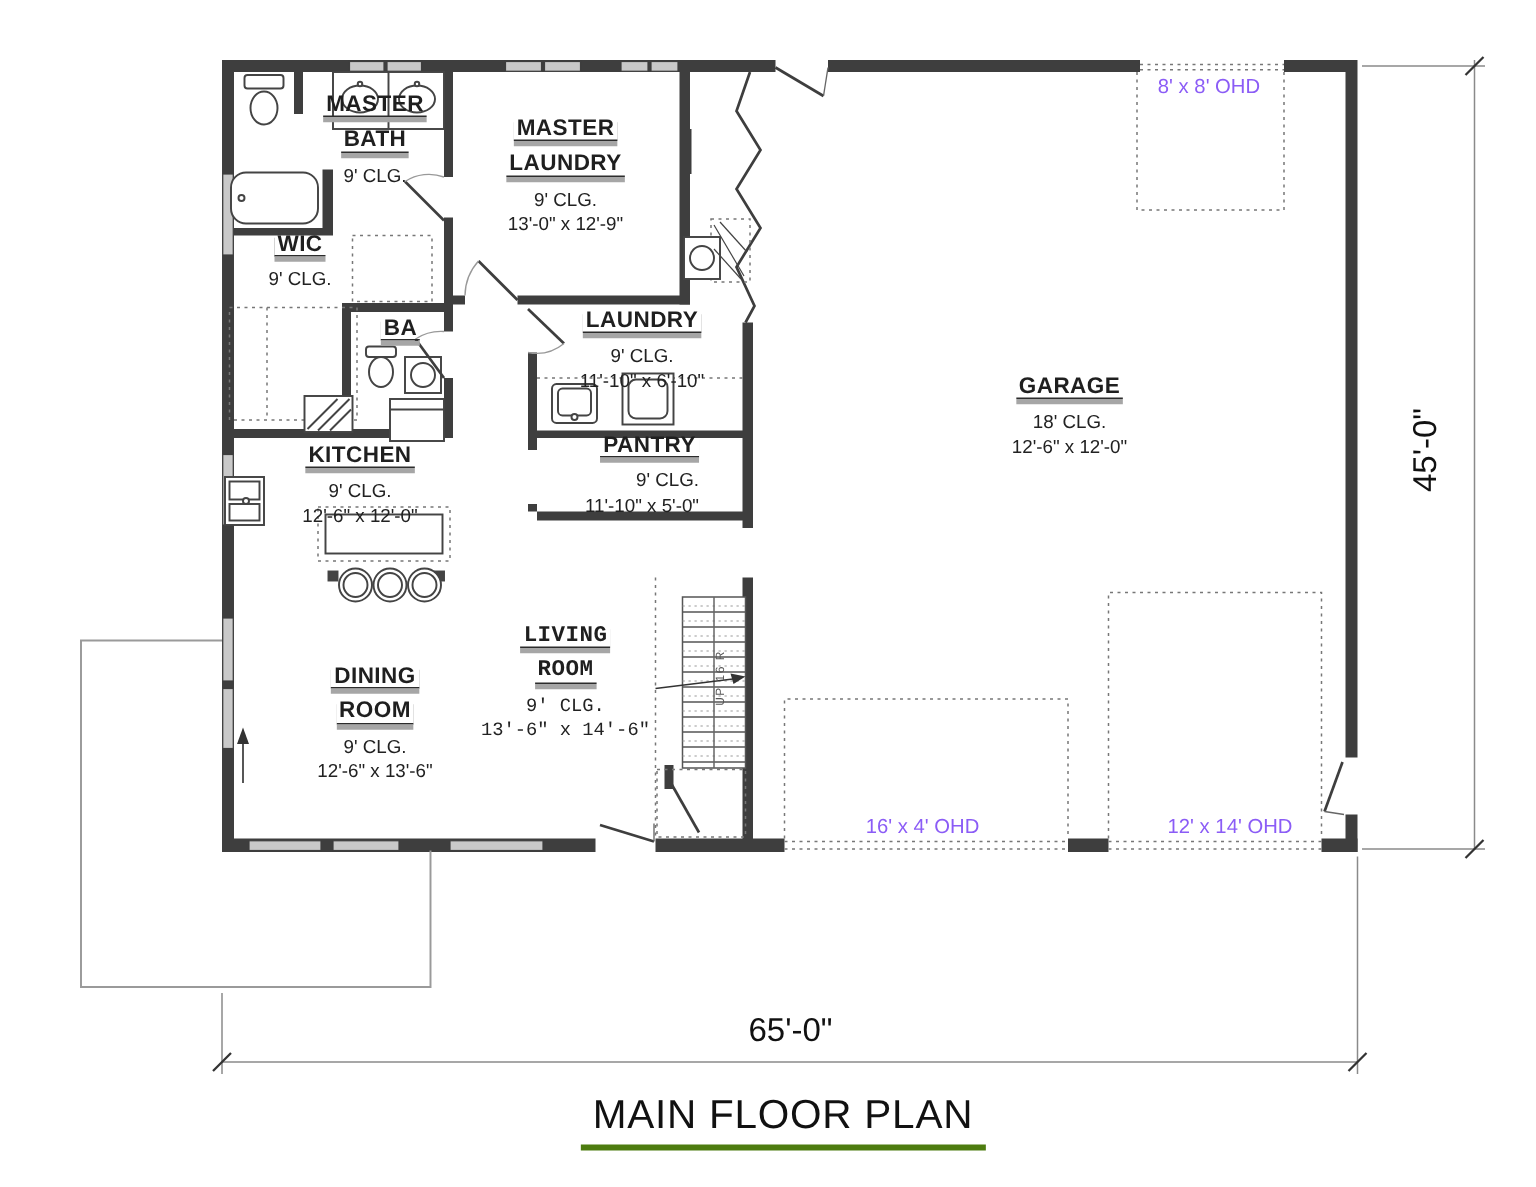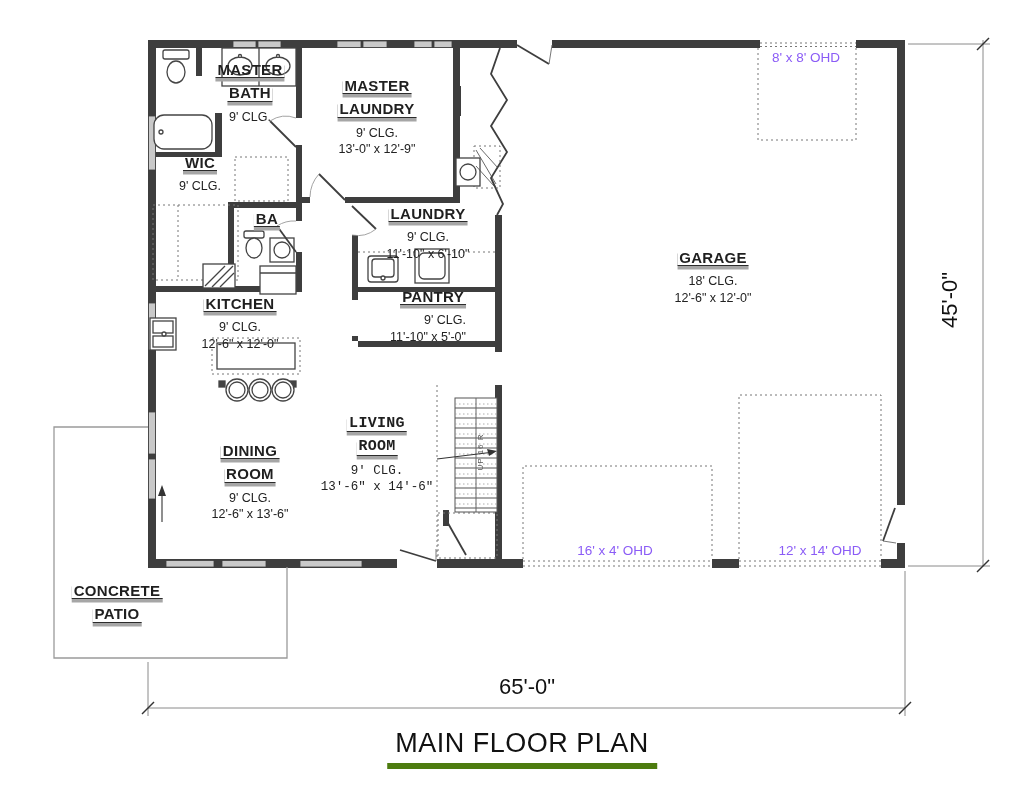--- a/index.html
+++ b/index.html
@@ -16,21 +16,21 @@
   .room-label .sub{font-size:12.5px;line-height:1.3;font-weight:normal;color:#222;}
 
   .ohd-label{position:absolute;transform:translateX(-50%);font-size:13.5px;color:#8b5cf6;
              white-space:nowrap;z-index:5;}
   .dim-label{position:absolute;font-size:22px;color:#111;white-space:nowrap;z-index:5;}
   .dim-label.h{transform:translateX(-50%);}
   .dim-label.v{transform:translate(-50%,-50%) rotate(-90deg);}
   .stairs-note{position:absolute;font-size:8px;color:#555;letter-spacing:1px;
                transform:translate(-50%,-50%) rotate(-90deg);z-index:5;}
   .plan-title{position:absolute;transform:translateX(-50%);font-size:27px;letter-spacing:.5px;
-              color:#111;border-bottom:6px solid #4d7c0f;padding:0 8px 4px 8px;z-index:5;}
+              color:#111;border-bottom:4px solid #4d7c0f;padding:0 8px 4px 8px;z-index:5;}
 </style>
 </head>
 <body>
 
 <div class="canvas">
 
   <svg class="plan-svg" width="1024" height="791" viewBox="0 0 1024 791">
 
     <g fill="#3e3e3e" stroke="none">
       <rect x="148" y="40" width="369" height="8"></rect>
@@ -326,26 +326,20 @@
   </div>
 
   <div class="room-label" style="left:713px;top:250px;">
     <div class="name">
         <span class="u">GARAGE</span>
       </div>
     <div class="sub">18' CLG.</div>
     <div class="sub">12'-6" x 12'-0"</div>
   </div>
 
-  <div class="room-label" style="left:117px;top:583px;">
-    <div class="name">
-        <span class="u">CONCRETE</span>
-        <span class="u">PATIO</span>
-      </div>
-  </div>
 
   <div class="ohd-label" style="left:806px;top:50px;">8' x 8' OHD</div>
   <div class="ohd-label" style="left:615px;top:543px;">16' x 4' OHD</div>
   <div class="ohd-label" style="left:820px;top:543px;">12' x 14' OHD</div>
 
   <div class="stairs-note" style="left:480px;top:452px;">UP 16 R</div>
 
   <div class="dim-label h" style="left:527px;top:674px;">65'-0"</div>
   <div class="dim-label v" style="left:950px;top:300px;">45'-0"</div>
   <div class="plan-title" style="left:522px;top:728px;">MAIN FLOOR PLAN</div>

